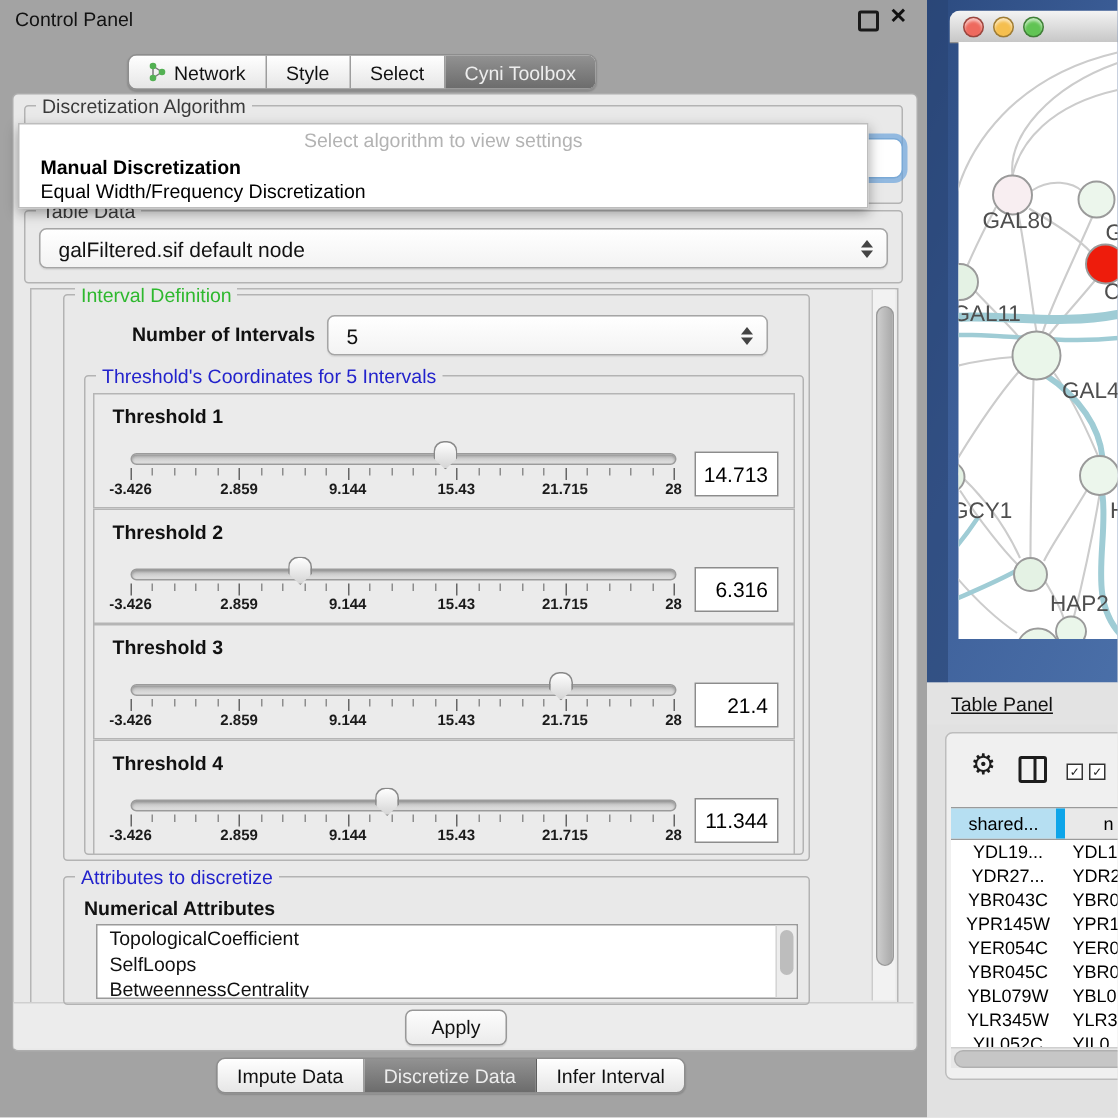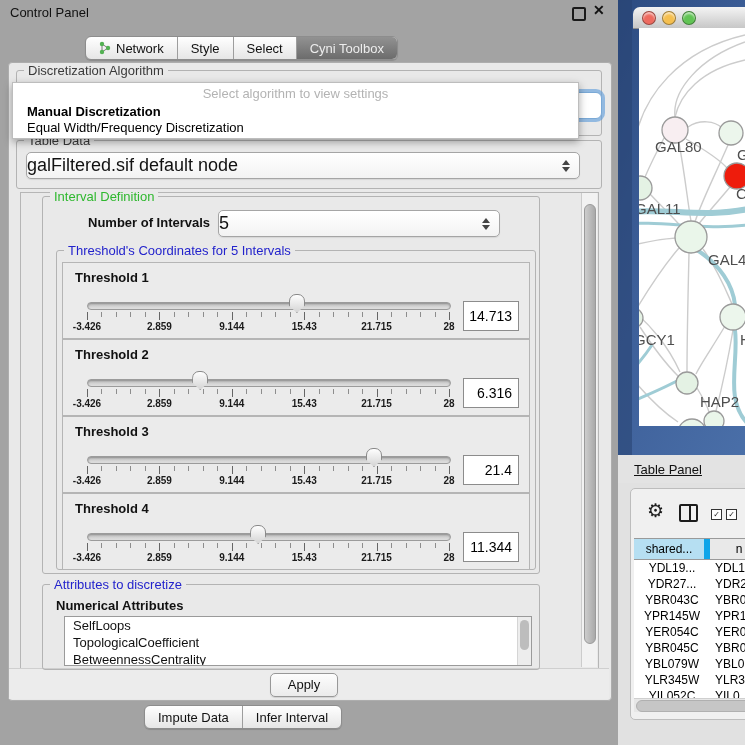--- a/index.html
+++ b/index.html
@@ -26,21 +26,21 @@
   #content-border{left:8px;top:62px;width:602px;height:637px;border:1px solid #adadad;border-radius:4px;background:#e9e9e9;}
 
   .group{position:absolute;border:1px solid #b3b3b3;border-radius:3px;}
   .group-title{position:absolute;background:#e9e9e9;padding:0 4px;font-size:13px;line-height:13px;}
   .t-green{color:#2eb82e;}
   .t-blue{color:#2323cc;}
   .t-dark{color:#3a3a3a;}
 
   
   .combo{position:absolute;background:linear-gradient(#ffffff,#f3f3f3);border:1px solid #a5a5a5;border-radius:5px;
-         font-size:18px;color:#111;display:flex;align-items:center;box-shadow:0 1px 1px rgba(0,0,0,.08);}
+         font-size:14px;color:#111;display:flex;align-items:center;padding-left:12px;box-shadow:0 1px 1px rgba(0,0,0,.08);}
   .stepper{position:absolute;right:9px;top:50%;transform:translateY(-50%);display:flex;flex-direction:column;gap:2px;}
   .stepper i{display:block;width:0;height:0;border-left:4px solid transparent;border-right:4px solid transparent;}
   .stepper .up{border-bottom:5px solid #444;}
   .stepper .down{border-top:5px solid #444;}
 
   
   #algo-combo{left:560px;top:92px;width:40px;height:25px;border-radius:6px;background:#fff;
               border:1px solid #7aa9d6;box-shadow:0 0 0 3px rgba(100,160,220,.65);z-index:5;}
 
   
@@ -376,35 +376,38 @@
         </div>
     </div>
     <div class="value-field">11.344</div>
   </div>
 
   <div class="group" style="left:42px;top:584px;width:496px;height:84px;z-index:1;"></div>
   <div class="group-title t-blue" style="left:50px;top:578px;z-index:2;">Attributes to discretize</div>
   <div class="abs" id="na-label">Numerical Attributes</div>
   <div class="abs" id="attr-list">
     <div class="items">
+        <div class="list-item">TopologicalCoefficient</div>
         <div class="list-item">SelfLoops</div>
-        <div class="list-item">TopologicalCoefficient</div>
         <div class="list-item">BetweennessCentrality</div>
       </div>
     <div id="attr-scrollbar">
         <div id="attr-thumb"></div>
       </div>
   </div>
 
   <div class="abs" id="apply-strip"></div>
   <div class="abs" id="apply-btn">Apply</div>
 
   <div class="segmented" id="bottom-tabs">
     <div class="seg">
         <span>Impute Data</span>
+      </div>
+    <div class="seg selected">
+        <span>Discretize Data</span>
       </div>
     <div class="seg">
         <span>Infer Interval</span>
       </div>
   </div>
 </div>
 
 <div id="right-side">
   <div id="blue-region"></div>
   <div id="blue-strip"></div>

